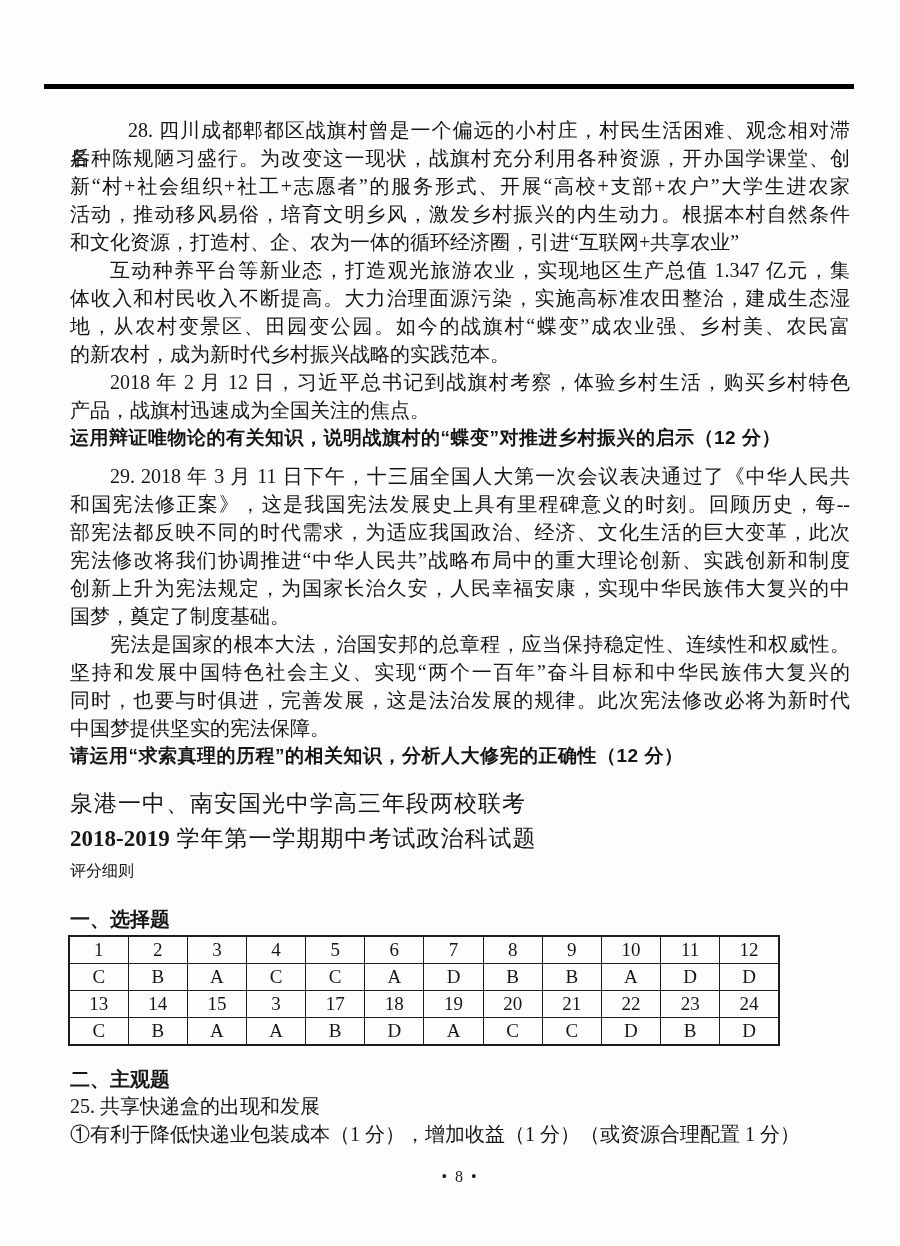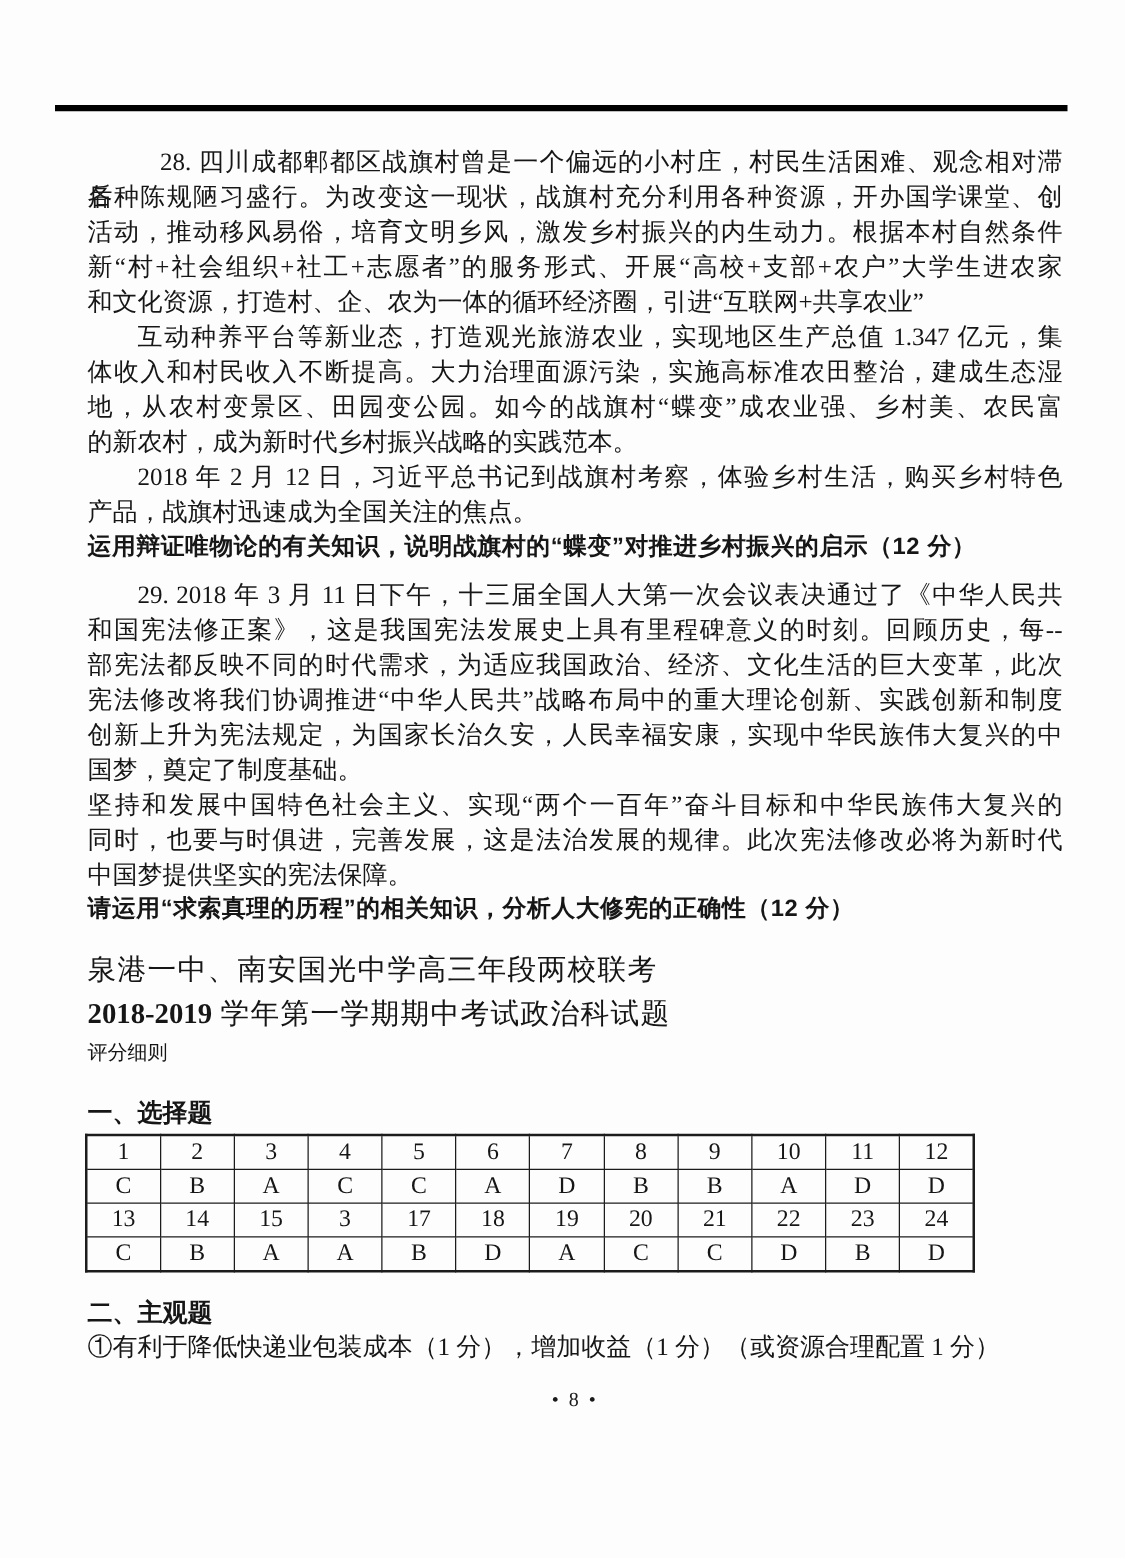--- a/index.html
+++ b/index.html
@@ -63,39 +63,40 @@
 <body>
 
 <div class="page">
   <div class="topbar"></div>
 
   <div class="content">
 
     <div class="para">
       <div class="line ind-big j">28. 四川成都郫都区战旗村曾是一个偏远的小村庄，村民生活困难、观念相对滞后，</div>
       <div class="line j">各种陈规陋习盛行。为改变这一现状，战旗村充分利用各种资源，开办国学课堂、创</div>
+      <div class="line j">新“村+社会组织+社工+志愿者”的服务形式、开展“高校+支部+农户”大学生进农家</div>
       <div class="line j">活动，推动移风易俗，培育文明乡风，激发乡村振兴的内生动力。根据本村自然条件</div>
-      <div class="line j">新“村+社会组织+社工+志愿者”的服务形式、开展“高校+支部+农户”大学生进农家</div>
       <div class="line">和文化资源，打造村、企、农为一体的循环经济圈，引进“互联网+共享农业”</div>
       <div class="line ind j">互动种养平台等新业态，打造观光旅游农业，实现地区生产总值 1.347 亿元，集</div>
       <div class="line j">体收入和村民收入不断提高。大力治理面源污染，实施高标准农田整治，建成生态湿</div>
       <div class="line j">地，从农村变景区、田园变公园。如今的战旗村“蝶变”成农业强、乡村美、农民富</div>
       <div class="line">的新农村，成为新时代乡村振兴战略的实践范本。</div>
       <div class="line ind j">2018 年 2 月 12 日，习近平总书记到战旗村考察，体验乡村生活，购买乡村特色</div>
       <div class="line">产品，战旗村迅速成为全国关注的焦点。</div>
       <div class="line prompt">运用辩证唯物论的有关知识，说明战旗村的“蝶变”对推进乡村振兴的启示（12 分）</div>
     </div>
 
     <div class="para para-q29">
       <div class="line ind j">29. 2018 年 3 月 11 日下午，十三届全国人大第一次会议表决通过了《中华人民共</div>
       <div class="line j">和国宪法修正案》，这是我国宪法发展史上具有里程碑意义的时刻。回顾历史，每--</div>
       <div class="line j">部宪法都反映不同的时代需求，为适应我国政治、经济、文化生活的巨大变革，此次</div>
       <div class="line j">宪法修改将我们协调推进“中华人民共”战略布局中的重大理论创新、实践创新和制度</div>
       <div class="line j">创新上升为宪法规定，为国家长治久安，人民幸福安康，实现中华民族伟大复兴的中</div>
       <div class="line">国梦，奠定了制度基础。</div>
+      <div class="line ind j">宪法是国家的根本大法，治国安邦的总章程，应当保持稳定性、连续性和权威性。</div>
       <div class="line j">坚持和发展中国特色社会主义、实现“两个一百年”奋斗目标和中华民族伟大复兴的</div>
       <div class="line j">同时，也要与时俱进，完善发展，这是法治发展的规律。此次宪法修改必将为新时代</div>
       <div class="line">中国梦提供坚实的宪法保障。</div>
       <div class="line prompt">请运用“求索真理的历程”的相关知识，分析人大修宪的正确性（12 分）</div>
     </div>
 
     <div class="title-block">
       <div class="t1">泉港一中、南安国光中学高三年段两校联考</div>
       <div class="t2"><span class="yr">2018-2019</span><span> 学年第一学期期中考试政治科试题</span></div>
       <div class="t3">评分细则</div>
@@ -158,17 +159,18 @@
         <td>C</td>
         <td>C</td>
         <td>D</td>
         <td>B</td>
         <td>D</td>
       </tr>
     </tbody>
       </table>
 
     <div class="section">二、主观题</div>
+    <div class="sub-line">25. 共享快递盒的出现和发展</div>
     <div class="sub-line">①有利于降低快递业包装成本（1 分），增加收益（1 分）（或资源合理配置 1 分）</div>
 
     <div class="footer">• 8 •</div>
   </div>
 </div>
 
 </body></html>

